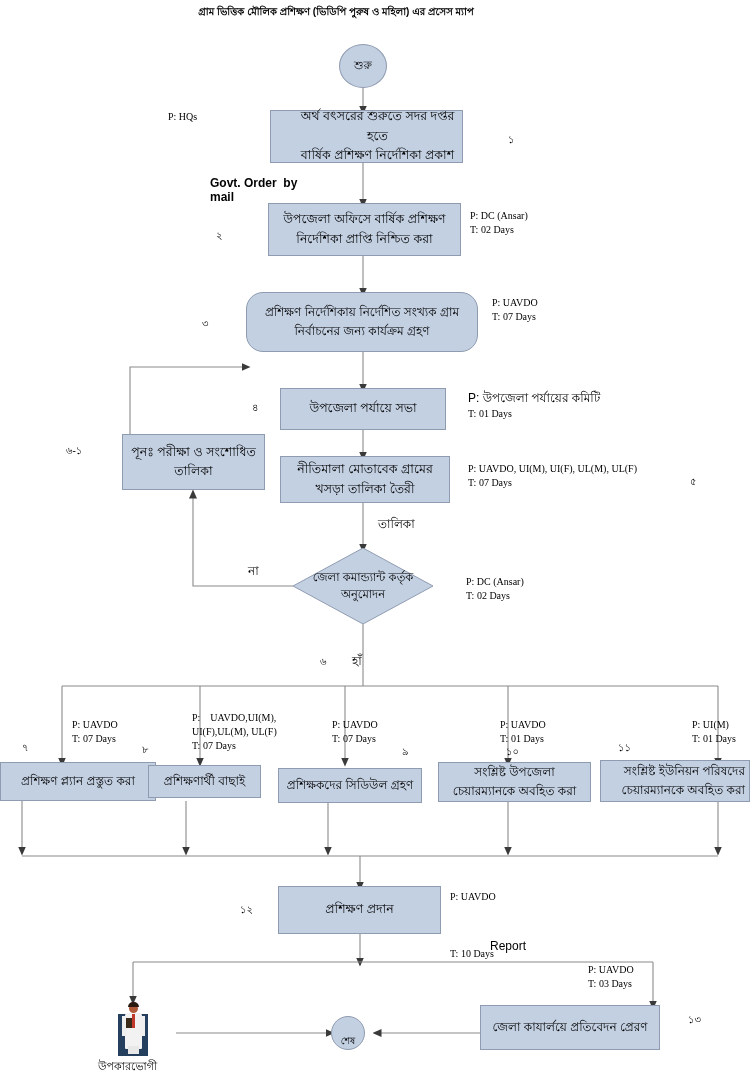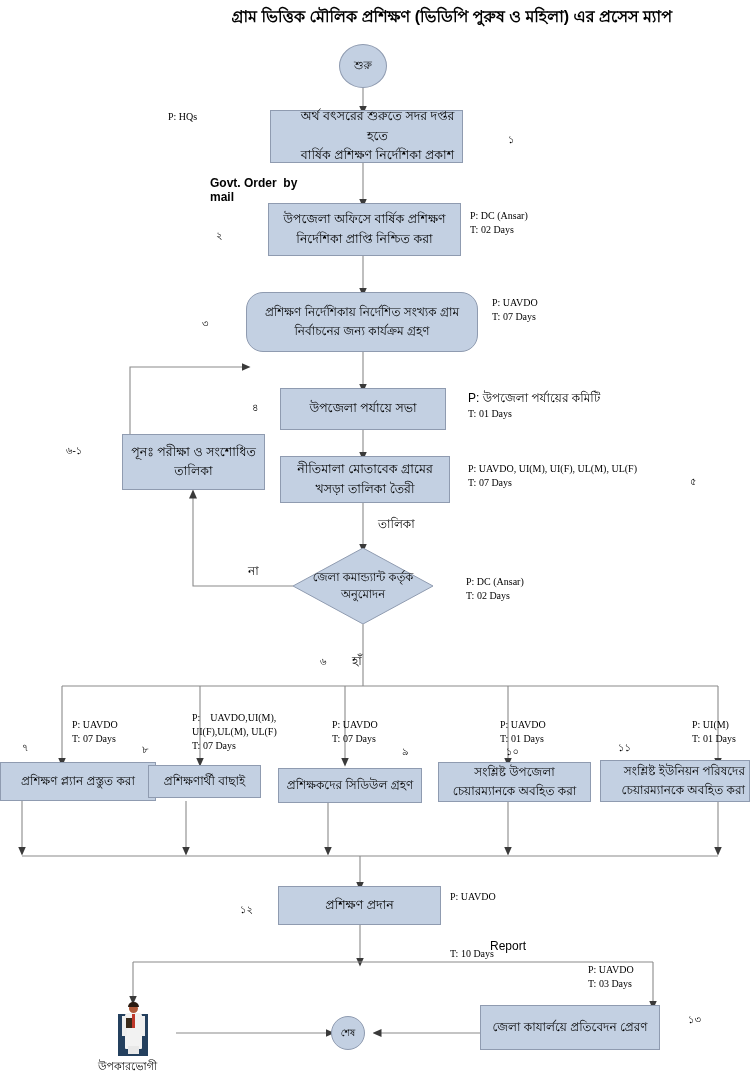--- a/index.html
+++ b/index.html
@@ -104,22 +104,22 @@
     white-space: pre;
   }
   .bold {
     font-weight: bold;
   }
   #page-title {
     position: absolute;
     left: 0;
     top: 4px;
     width: 672px;
-    text-align: right;
-    font-size: 16px;
+    text-align: center;
+    font-size: 10px;
     font-weight: bold;
     color: #000;
   }
   
   .beneficiary {
     position: absolute;
     width: 46px;
     height: 56px;
   }
   .ben-base {
@@ -371,37 +371,37 @@
     </span>
   </div>
 
   <div class="node" style="left:600px; top:760px; width:150px; height:42px; font-size:12px;text-align:right;">
     <span>
       <span>সংশ্লিষ্ট ইউনিয়ন পরিষদের</span>
       <span>চেয়ারম্যানকে অবহিত করা</span>
     </span>
   </div>
 
-  <div class="node" style="left:278px; top:886px; width:163px; height:39px;">
+  <div class="node" style="left:278px; top:886px; width:163px; height:48px;">
     <span>প্রশিক্ষণ প্রদান</span>
   </div>
   <div class="ann" style="left:450px; top:890px;">P: UAVDO</div>
   <div class="ann" style="left:450px; top:904px;margin-top:43px;">T: 10 Days</div>
   <div class="num" style="left:240px; top:902px;">১২</div>
 
   <div class="edge-label" style="left:490px; top:939px;">Report</div>
 
   <div class="node" style="left:480px; top:1005px; width:180px; height:45px; font-size:12px;">
     <span>জেলা কাযার্লয়ে প্রতিবেদন প্রেরণ</span>
   </div>
   <div class="ann" style="left:588px; top:963px;">P: UAVDO</div>
   <div class="ann" style="left:588px; top:977px;">T: 03 Days</div>
   <div class="num" style="left:688px; top:1012px;">১৩</div>
 
-  <div class="ellipse" style="left:331px; top:1016px; width:34px; height:34px; font-size:9.5px;">
+  <div class="ellipse" style="left:331px; top:1016px; width:34px; height:34px; font-size:9.5px;align-items:flex-end;">
     <span>শেষ</span>
   </div>
 
   <div class="beneficiary" style="left:110px; top:1000px;">
     <div class="ben-base"></div>
     <div class="ben-body"></div>
     <div class="ben-arm-l"></div>
     <div class="ben-arm-r"></div>
     <div class="ben-clip"></div>
     <div class="ben-stripe"></div>

